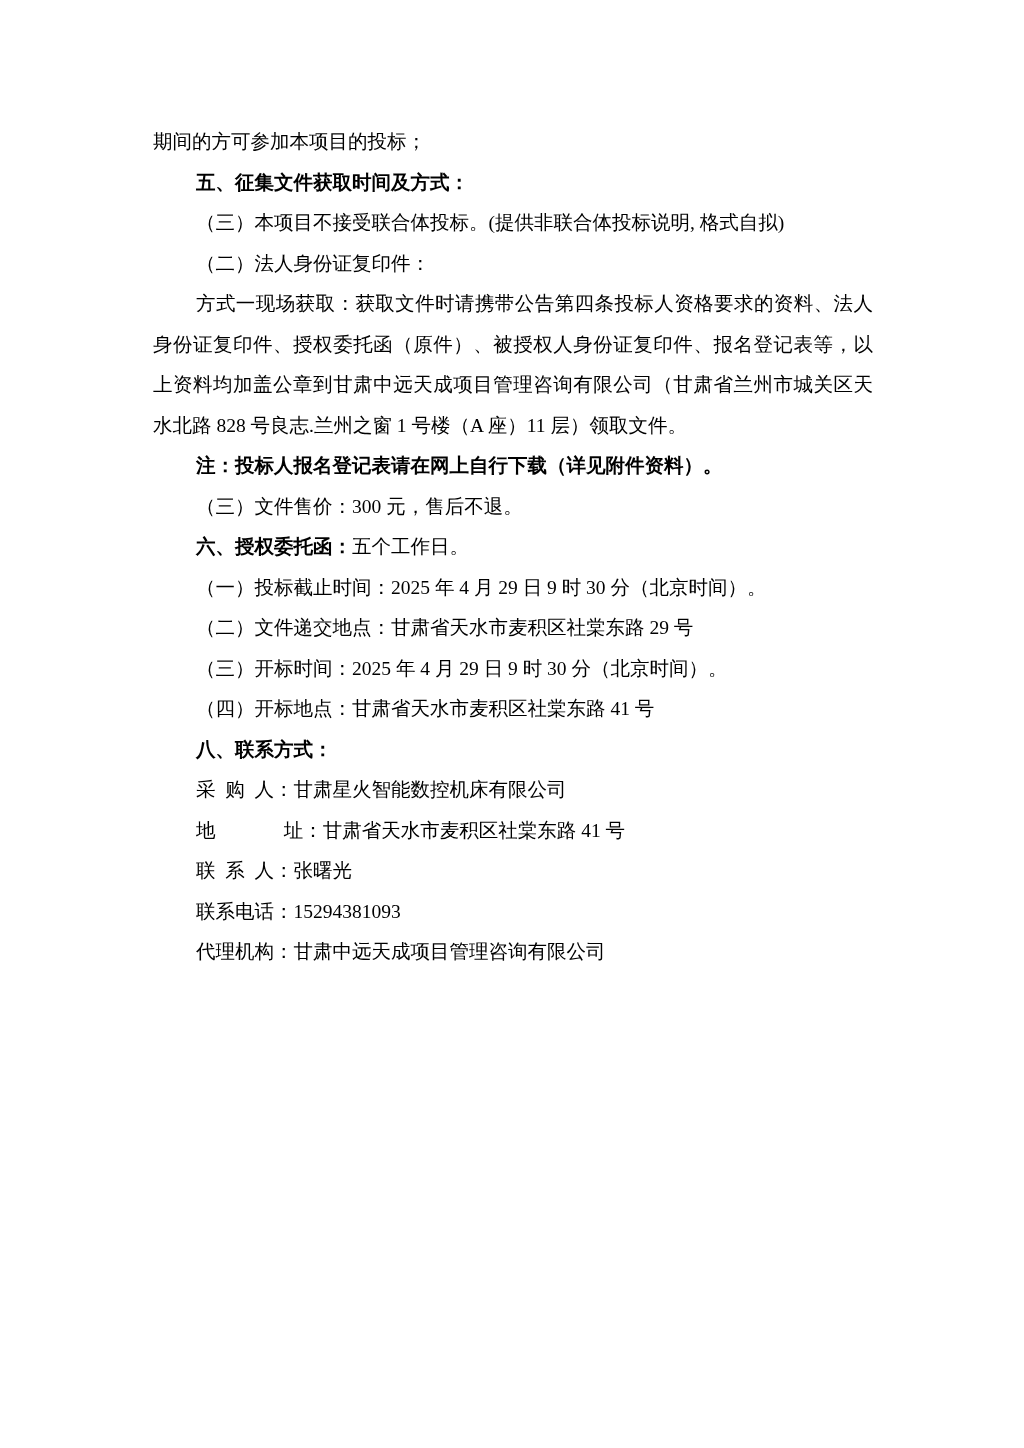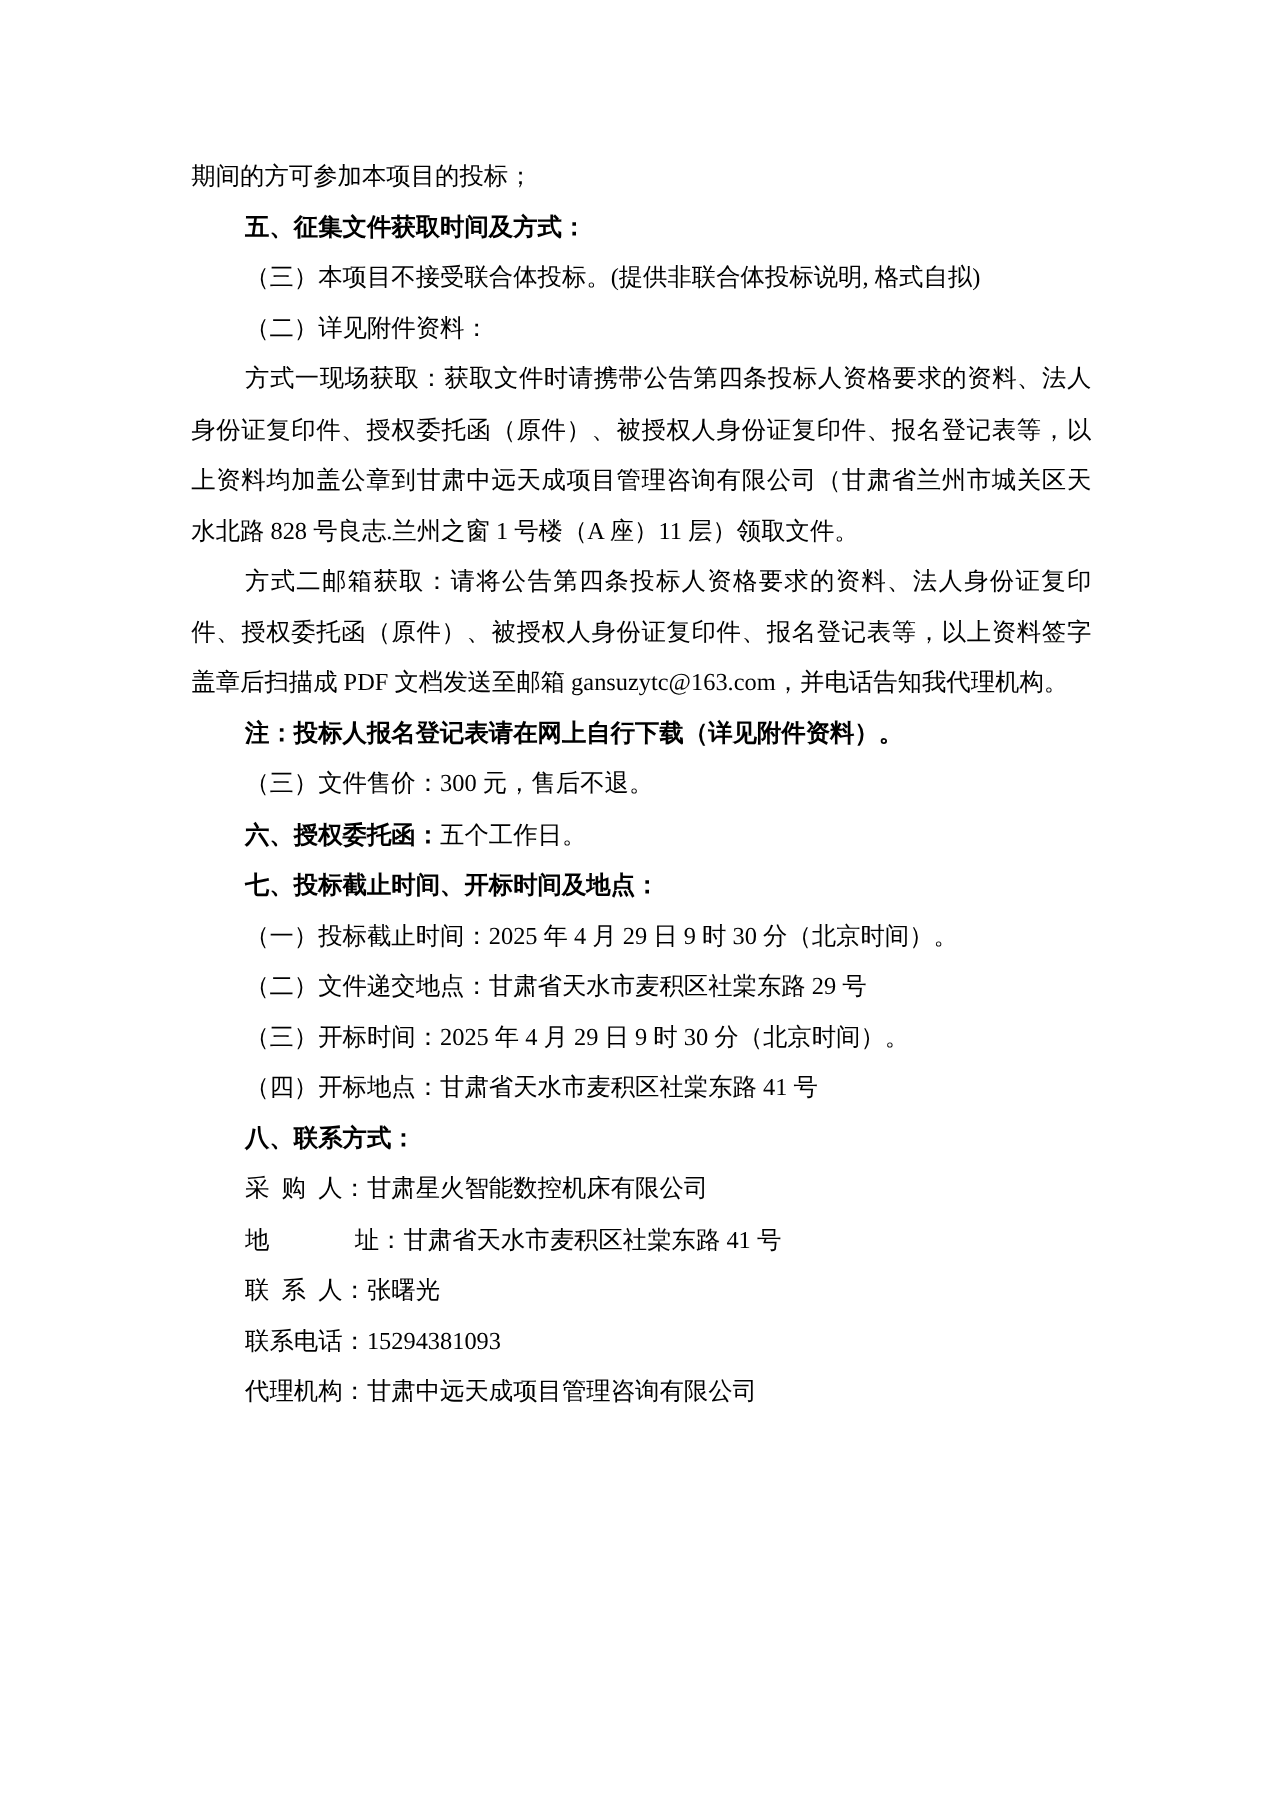--- a/index.html
+++ b/index.html
@@ -43,35 +43,33 @@
 
 <div class="page">
 
   <p>期间的方可参加本项目的投标；</p>
 
   <p class="indent bold">五、征集文件获取时间及方式：</p>
 
   <p class="indent">（三）本项目不接受联合体投标。(提供非联合体投标说明, 格式自拟)</p>
 
 
-  <p class="indent">（二）详见附件资料：</p>
+  <p class="indent">（二）法人身份证复印件：</p>
 
   <p class="indent">方式一现场获取：获取文件时请携带公告第四条投标人资格要求的资料、法人身份证复印件、授权委托函（原件）、被授权人身份证复印件、报名登记表等，以上资料均加盖公章到甘肃中远天成项目管理咨询有限公司（甘肃省兰州市城关区天水北路 828 号良志.兰州之窗 1 号楼（A 座）11 层）领取文件。</p>
 
-  <p class="indent">方式二邮箱获取：请将公告第四条投标人资格要求的资料、法人身份证复印件、授权委托函（原件）、被授权人身份证复印件、报名登记表等，以上资料签字盖章后扫描成 PDF 文档发送至邮箱 gansuzytc@163.com，并电话告知我代理机构。</p>
 
   <p class="indent bold">注：投标人报名登记表请在网上自行下载（详见附件资料）。</p>
 
   <p class="indent">（三）文件售价：300 元，售后不退。</p>
 
   <p class="indent">
     <span class="bold">六、授权委托函：</span><span>五个工作日。</span>
   </p>
 
-  <p class="indent bold">七、投标截止时间、开标时间及地点：</p>
 
   <p class="indent">（一）投标截止时间：2025 年 4 月 29 日 9 时 30 分（北京时间）。</p>
 
   <p class="indent">（二）文件递交地点：甘肃省天水市麦积区社棠东路 29 号</p>
 
   <p class="indent">（三）开标时间：2025 年 4 月 29 日 9 时 30 分（北京时间）。</p>
 
   <p class="indent">（四）开标地点：甘肃省天水市麦积区社棠东路 41 号</p>
 
   <p class="indent bold">八、联系方式：</p>

